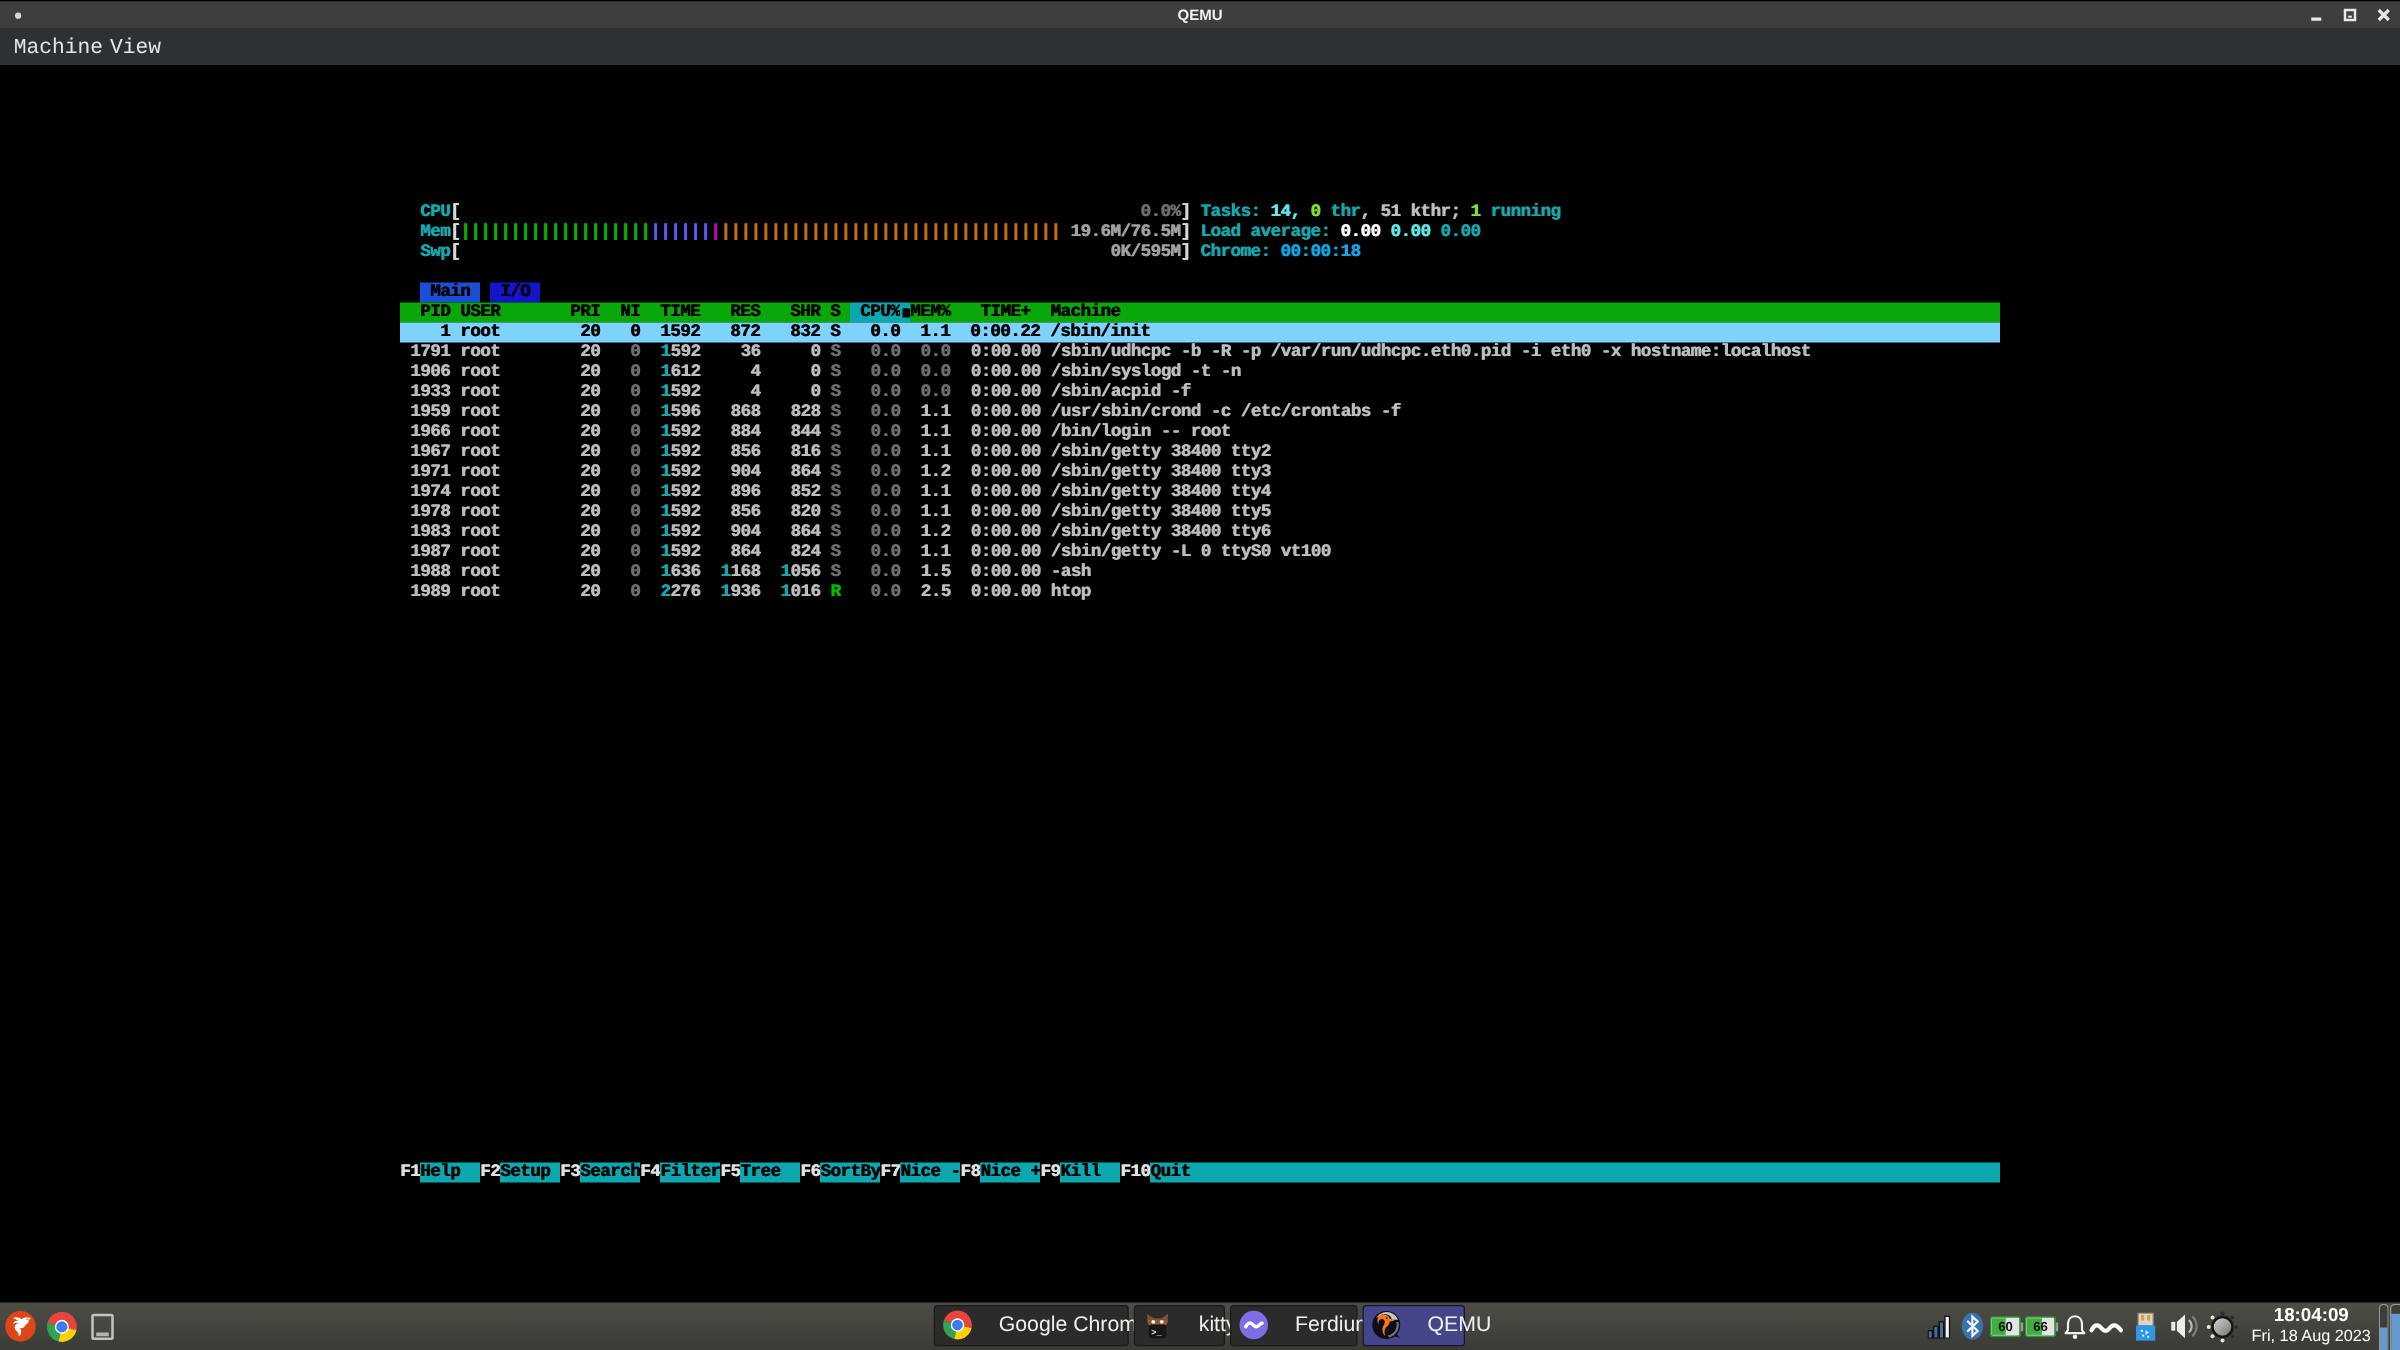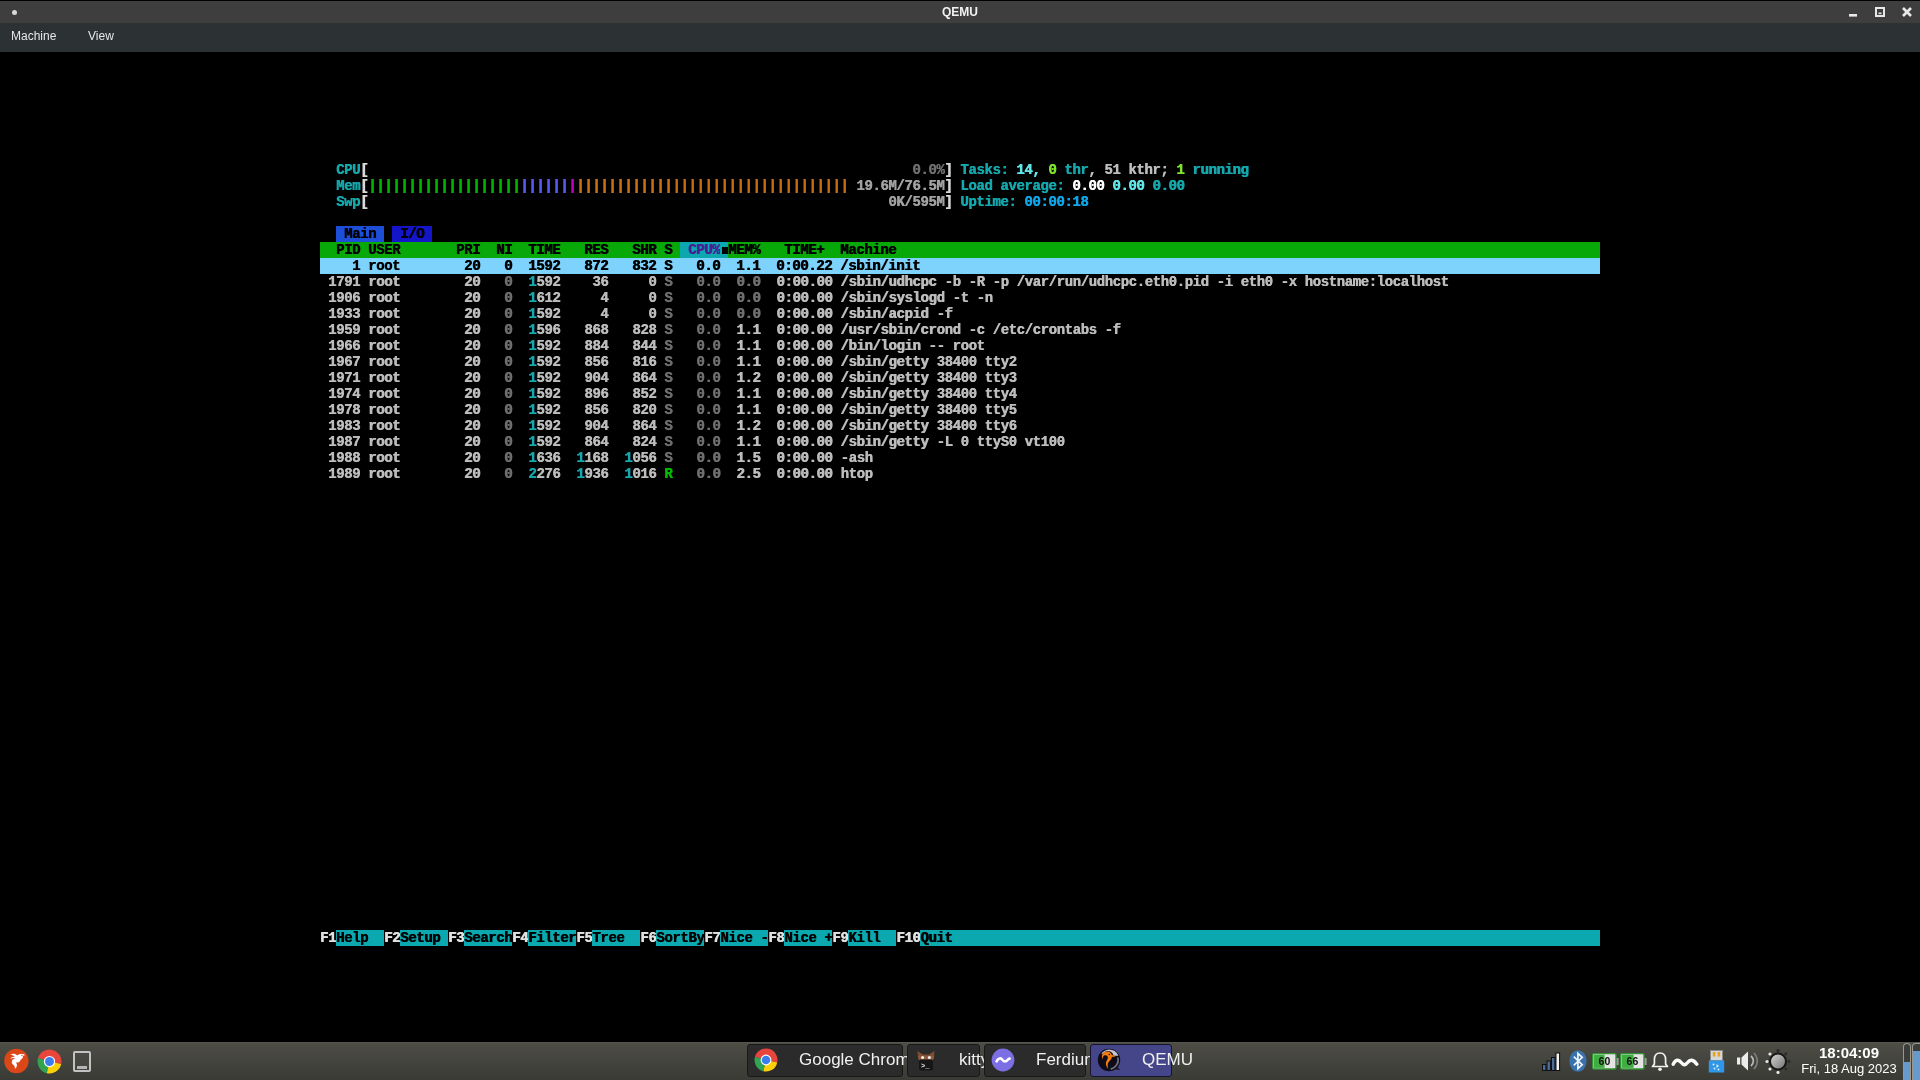--- a/index.html
+++ b/index.html
@@ -1,21 +1,21 @@
 <!DOCTYPE html>
 <html><head><meta charset="utf-8"><style>
 * { margin:0; padding:0; box-sizing:border-box; }
 body { width:1920px; height:1080px; background:#000; overflow:hidden; position:relative;
        font-family:"Liberation Sans", sans-serif; }
 #titlebar { position:absolute; left:0; top:1px; width:1920px; height:22px; background:#3e3e3e; }
 #titletxt { position:absolute; left:0; top:0; width:100%; height:22px; text-align:center;
             color:#f2f2f2; font-size:12px; font-weight:bold; line-height:22px; }
 #windot { position:absolute; left:12px; top:10px; width:5px; height:5px; background:#d8d8d8; border-radius:50%; }
 #menubar { position:absolute; left:0; top:23px; width:1920px; height:29px; background:#2c3134;
-           color:#e6e6e6; font-size:12px; }
+           color:#e6e6e6; font-size:17px;font-family:Liberation Mono, monospace; }
 #menubar span.m1 { position:absolute; left:11px; top:6px; }
 #menubar span.m2 { position:absolute; left:88px; top:6px; }
 #term { position:absolute; left:320px; top:146px; width:1280px; height:800px; background:#000;
         font-family:"Liberation Mono", monospace; font-weight:bold; font-size:14px;
         line-height:16px; letter-spacing:-0.4px; white-space:pre; color:#bcbcbc; text-shadow:0.6px 0 0; }
 #taskbar { position:absolute; left:0; top:1042px; width:1920px; height:38px;
            background:linear-gradient(180deg,#4d4d46 0%,#3b3b36 100%);
            border-top:1px solid #565650; }
 .tbtn { position:absolute; top:1044px; height:33px; border-radius:3px; background:#2b2b2b;
         border:1px solid #191919; color:#f0f0f0; font-size:17px; }
@@ -38,24 +38,24 @@
 <svg style="position:absolute;left:1900px;top:5px" width="14" height="14" viewBox="0 0 14 14">
   <path d="M3 3 L11 11 M11 3 L3 11" stroke="#e8e8e8" stroke-width="2.6"></path>
   </svg>
 <div id="menubar">
     <span class="m1">Machine</span>
     <span class="m2">View</span>
   </div>
 <div id="term">                                                                                                                                                                
   <span style="color:#14a7ac">CPU</span><span style="color:#d8d8d8">[</span>                                                                    <span style="color:#6e6e6e">0.0%</span><span style="color:#d8d8d8">]</span> <span style="color:#14a7ac">Tasks: </span><span style="color:#62e6e9">14, </span><span style="color:#7ee32d">0</span><span style="color:#14a7ac"> thr</span><span style="color:#bcbcbc">, 51 kthr; </span><span style="color:#7ee32d">1</span><span style="color:#14a7ac"> running</span>                                            
   <span style="color:#14a7ac">Mem</span><span style="color:#d8d8d8">[</span><span style="color:#00b400">|||||||||||||||||||</span><span style="color:#5a5af5">||||||</span><span style="color:#bd00bd">|</span><span style="color:#c56f12">||||||||||||||||||||||||||||||||||</span> <span style="color:#a0a0a0">19.6M/76.5M</span><span style="color:#d8d8d8">]</span> <span style="color:#14a7ac">Load average: </span><span style="color:#ffffff">0.00 </span><span style="color:#62e6e9">0.00 </span><span style="color:#14a7ac">0.00</span>                                                    
-  <span style="color:#14a7ac">Swp</span><span style="color:#d8d8d8">[</span>                                                                 <span style="color:#a0a0a0">0K/595M</span><span style="color:#d8d8d8">]</span> <span style="color:#14a7ac">Uptime: </span><span style="color:#0ea5e9">00:00:18</span>                                                                
+  <span style="color:#14a7ac">Swp</span><span style="color:#d8d8d8">[</span>                                                                 <span style="color:#a0a0a0">0K/595M</span><span style="color:#d8d8d8">]</span> <span style="color:#14a7ac">Chrome: </span><span style="color:#0ea5e9">00:00:18</span>                                                                
                                                                                                                                                                 
   <span style="color:#000000;background:#1d4ed8"> Main </span> <span style="color:#000000;background:#1414c8"> I/O </span>                                                                                                                                                  
-<span style="color:#000000;background:#07a807">  PID USER       PRI  NI  TIME   RES   SHR S </span><span style="color:#4c1d95;background:#0ba8af"> CPU%</span><span style="color:#000000;background:#0ba8af">▪</span><span style="color:#000000;background:#07a807">MEM%   TIME+  Machine                                                                                        </span>
+<span style="color:#000000;background:#07a807">  PID USER       PRI  NI  TIME   RES   SHR S </span><span style="color:#000000;background:#0ba8af"> CPU%</span><span style="color:#000000;background:#0ba8af">▪</span><span style="color:#000000;background:#07a807">MEM%   TIME+  Machine                                                                                        </span>
 <span style="color:#000000;background:#7dd3fc">    1 root        20   0  1592   872   832 S   0.0  1.1  0:00.22 /sbin/init                                                                                     </span>
 <span style="color:#bcbcbc"> 1791</span> <span style="color:#bcbcbc">root      </span>  <span style="color:#bcbcbc">20</span>   <span style="color:#6e6e6e">0</span>  <span style="color:#14a7ac">1</span><span style="color:#bcbcbc">592</span>    <span style="color:#bcbcbc">36</span>     <span style="color:#bcbcbc">0</span> <span style="color:#6e6e6e">S</span>   <span style="color:#6e6e6e">0.0</span>  <span style="color:#6e6e6e">0.0</span>  <span style="color:#bcbcbc">0:00.00</span> <span style="color:#bcbcbc">/sbin/udhcpc -b -R -p /var/run/udhcpc.eth0.pid -i eth0 -x hostname:localhost</span>                   
 <span style="color:#bcbcbc"> 1906</span> <span style="color:#bcbcbc">root      </span>  <span style="color:#bcbcbc">20</span>   <span style="color:#6e6e6e">0</span>  <span style="color:#14a7ac">1</span><span style="color:#bcbcbc">612</span>     <span style="color:#bcbcbc">4</span>     <span style="color:#bcbcbc">0</span> <span style="color:#6e6e6e">S</span>   <span style="color:#6e6e6e">0.0</span>  <span style="color:#6e6e6e">0.0</span>  <span style="color:#bcbcbc">0:00.00</span> <span style="color:#bcbcbc">/sbin/syslogd -t -n</span>                                                                            
 <span style="color:#bcbcbc"> 1933</span> <span style="color:#bcbcbc">root      </span>  <span style="color:#bcbcbc">20</span>   <span style="color:#6e6e6e">0</span>  <span style="color:#14a7ac">1</span><span style="color:#bcbcbc">592</span>     <span style="color:#bcbcbc">4</span>     <span style="color:#bcbcbc">0</span> <span style="color:#6e6e6e">S</span>   <span style="color:#6e6e6e">0.0</span>  <span style="color:#6e6e6e">0.0</span>  <span style="color:#bcbcbc">0:00.00</span> <span style="color:#bcbcbc">/sbin/acpid -f</span>                                                                                 
 <span style="color:#bcbcbc"> 1959</span> <span style="color:#bcbcbc">root      </span>  <span style="color:#bcbcbc">20</span>   <span style="color:#6e6e6e">0</span>  <span style="color:#14a7ac">1</span><span style="color:#bcbcbc">596</span>   <span style="color:#bcbcbc">868</span>   <span style="color:#bcbcbc">828</span> <span style="color:#6e6e6e">S</span>   <span style="color:#6e6e6e">0.0</span>  <span style="color:#bcbcbc">1.1</span>  <span style="color:#bcbcbc">0:00.00</span> <span style="color:#bcbcbc">/usr/sbin/crond -c /etc/crontabs -f</span>                                                            
 <span style="color:#bcbcbc"> 1966</span> <span style="color:#bcbcbc">root      </span>  <span style="color:#bcbcbc">20</span>   <span style="color:#6e6e6e">0</span>  <span style="color:#14a7ac">1</span><span style="color:#bcbcbc">592</span>   <span style="color:#bcbcbc">884</span>   <span style="color:#bcbcbc">844</span> <span style="color:#6e6e6e">S</span>   <span style="color:#6e6e6e">0.0</span>  <span style="color:#bcbcbc">1.1</span>  <span style="color:#bcbcbc">0:00.00</span> <span style="color:#bcbcbc">/bin/login -- root</span>                                                                             
 <span style="color:#bcbcbc"> 1967</span> <span style="color:#bcbcbc">root      </span>  <span style="color:#bcbcbc">20</span>   <span style="color:#6e6e6e">0</span>  <span style="color:#14a7ac">1</span><span style="color:#bcbcbc">592</span>   <span style="color:#bcbcbc">856</span>   <span style="color:#bcbcbc">816</span> <span style="color:#6e6e6e">S</span>   <span style="color:#6e6e6e">0.0</span>  <span style="color:#bcbcbc">1.1</span>  <span style="color:#bcbcbc">0:00.00</span> <span style="color:#bcbcbc">/sbin/getty 38400 tty2</span>                                                                         
 <span style="color:#bcbcbc"> 1971</span> <span style="color:#bcbcbc">root      </span>  <span style="color:#bcbcbc">20</span>   <span style="color:#6e6e6e">0</span>  <span style="color:#14a7ac">1</span><span style="color:#bcbcbc">592</span>   <span style="color:#bcbcbc">904</span>   <span style="color:#bcbcbc">864</span> <span style="color:#6e6e6e">S</span>   <span style="color:#6e6e6e">0.0</span>  <span style="color:#bcbcbc">1.2</span>  <span style="color:#bcbcbc">0:00.00</span> <span style="color:#bcbcbc">/sbin/getty 38400 tty3</span>                                                                         
 <span style="color:#bcbcbc"> 1974</span> <span style="color:#bcbcbc">root      </span>  <span style="color:#bcbcbc">20</span>   <span style="color:#6e6e6e">0</span>  <span style="color:#14a7ac">1</span><span style="color:#bcbcbc">592</span>   <span style="color:#bcbcbc">896</span>   <span style="color:#bcbcbc">852</span> <span style="color:#6e6e6e">S</span>   <span style="color:#6e6e6e">0.0</span>  <span style="color:#bcbcbc">1.1</span>  <span style="color:#bcbcbc">0:00.00</span> <span style="color:#bcbcbc">/sbin/getty 38400 tty4</span>                                                                         
 <span style="color:#bcbcbc"> 1978</span> <span style="color:#bcbcbc">root      </span>  <span style="color:#bcbcbc">20</span>   <span style="color:#6e6e6e">0</span>  <span style="color:#14a7ac">1</span><span style="color:#bcbcbc">592</span>   <span style="color:#bcbcbc">856</span>   <span style="color:#bcbcbc">820</span> <span style="color:#6e6e6e">S</span>   <span style="color:#6e6e6e">0.0</span>  <span style="color:#bcbcbc">1.1</span>  <span style="color:#bcbcbc">0:00.00</span> <span style="color:#bcbcbc">/sbin/getty 38400 tty5</span>                                                                         

